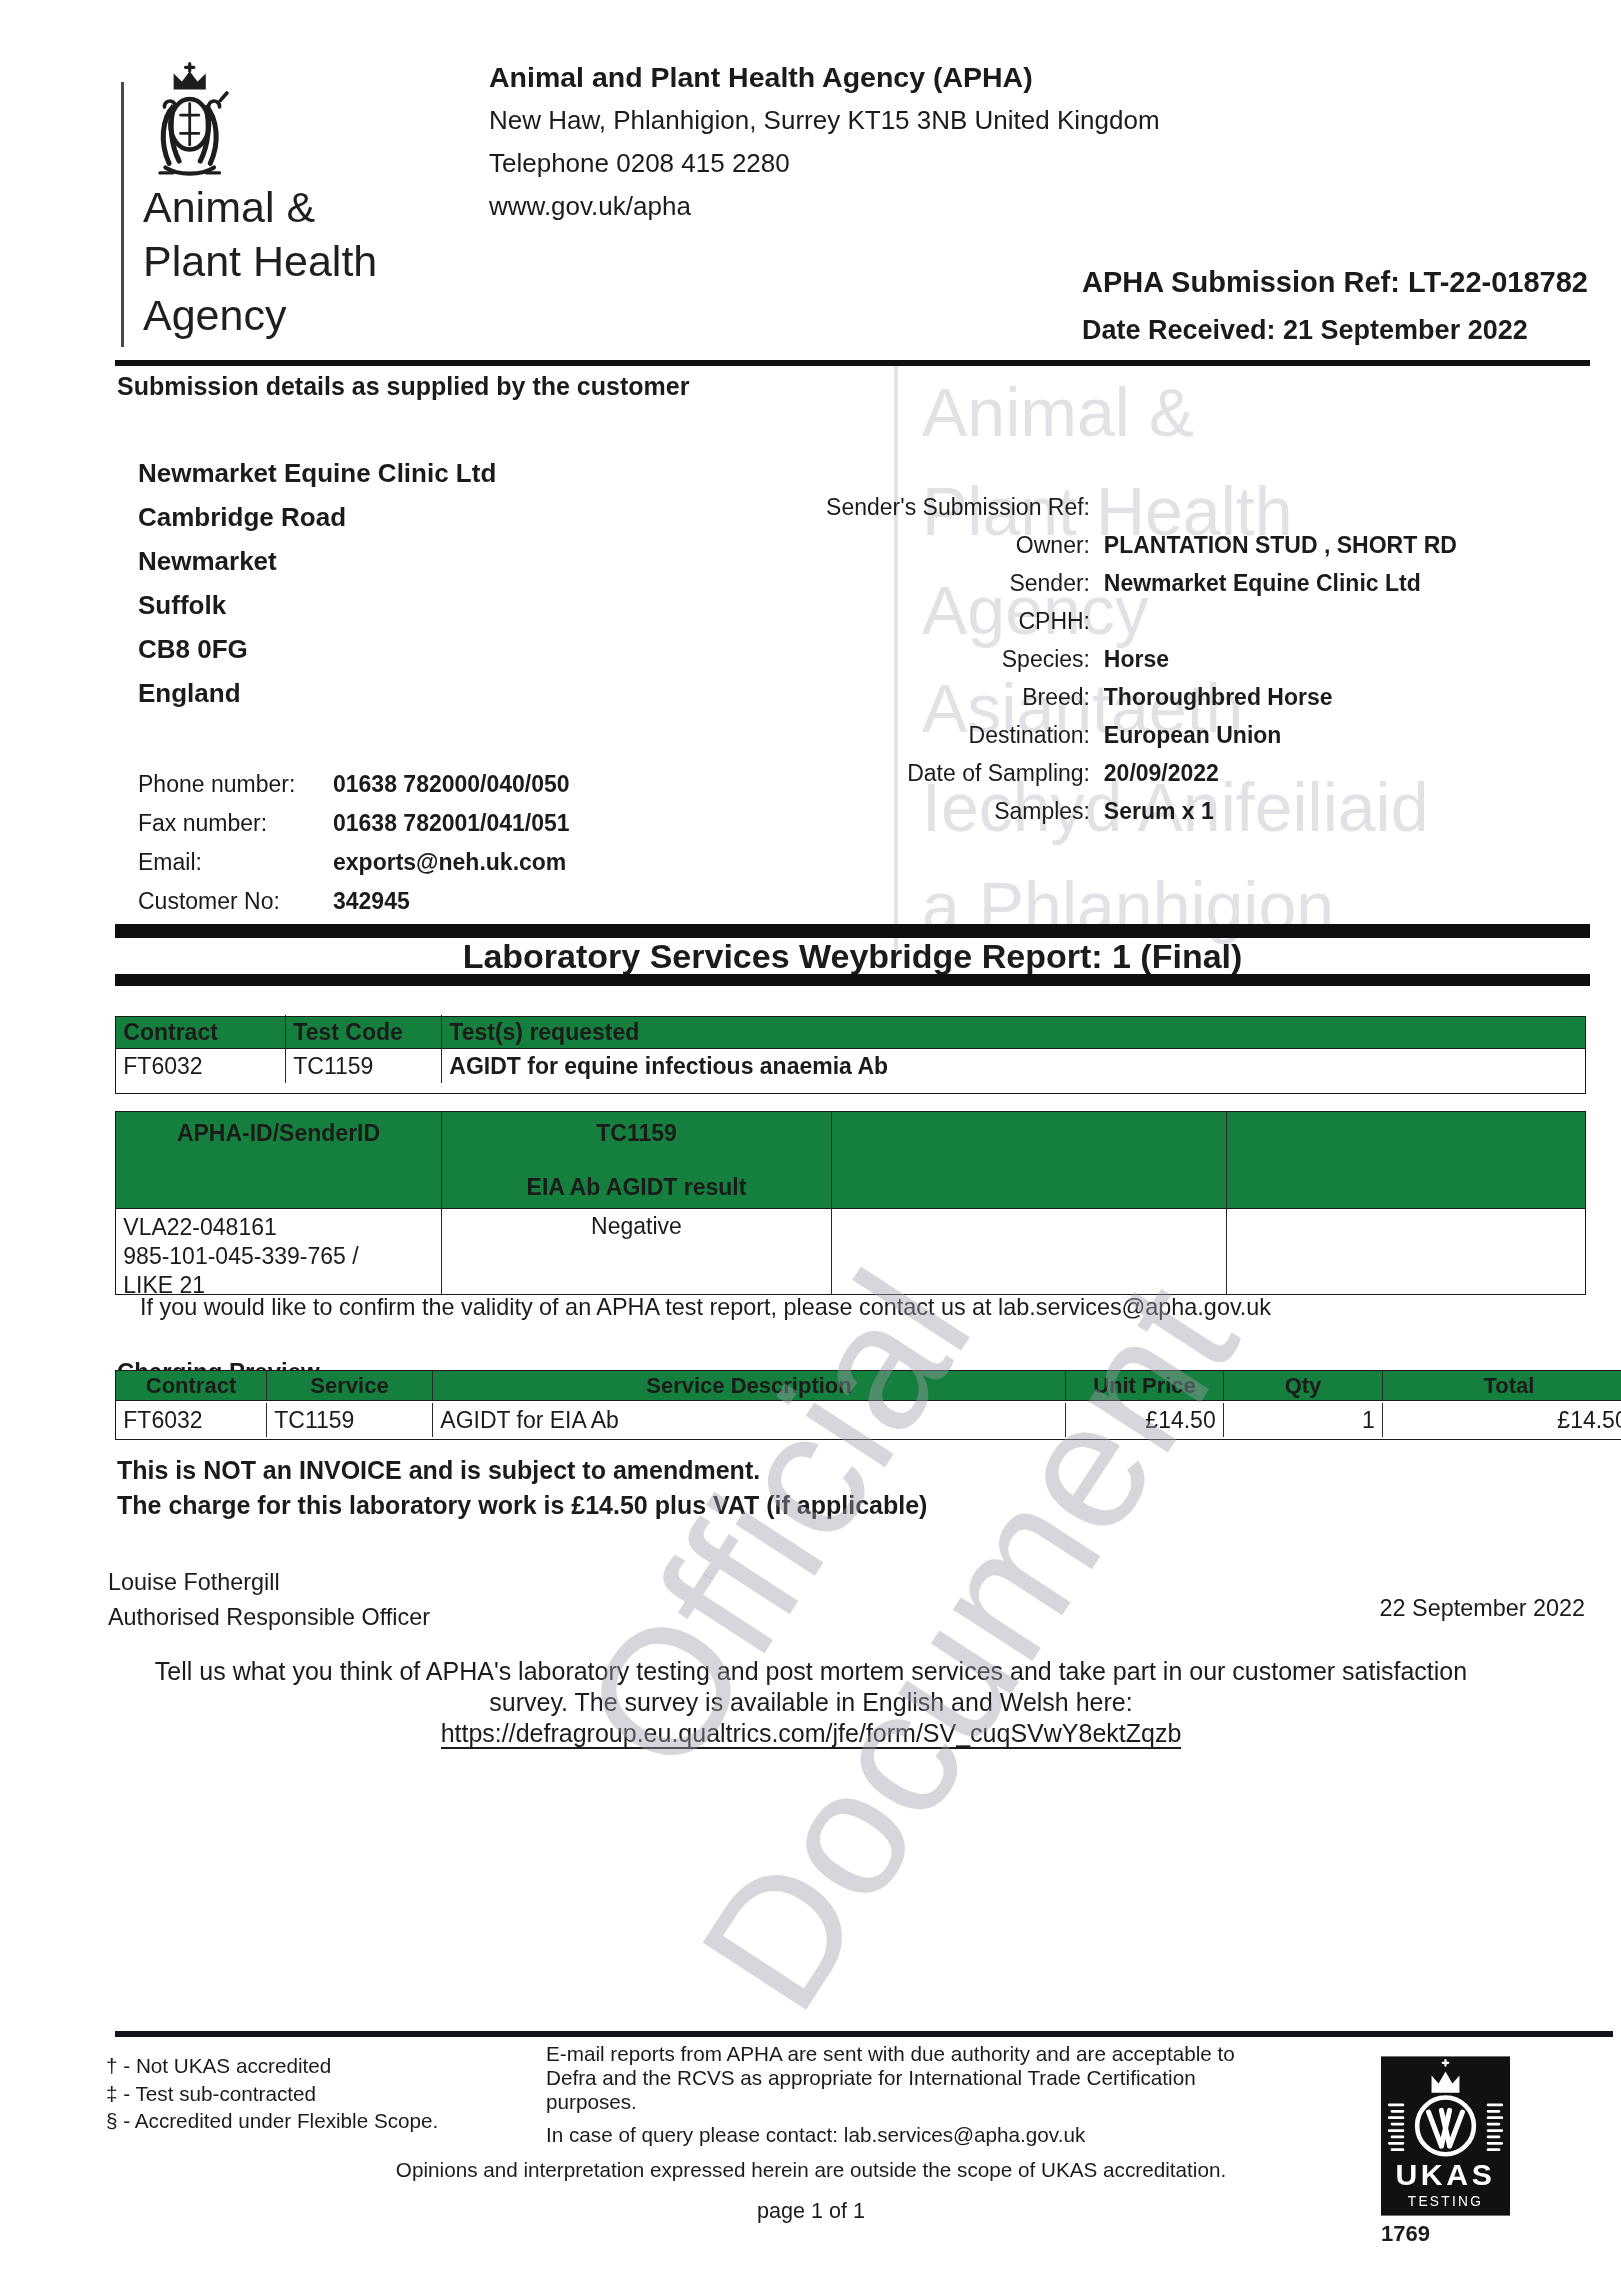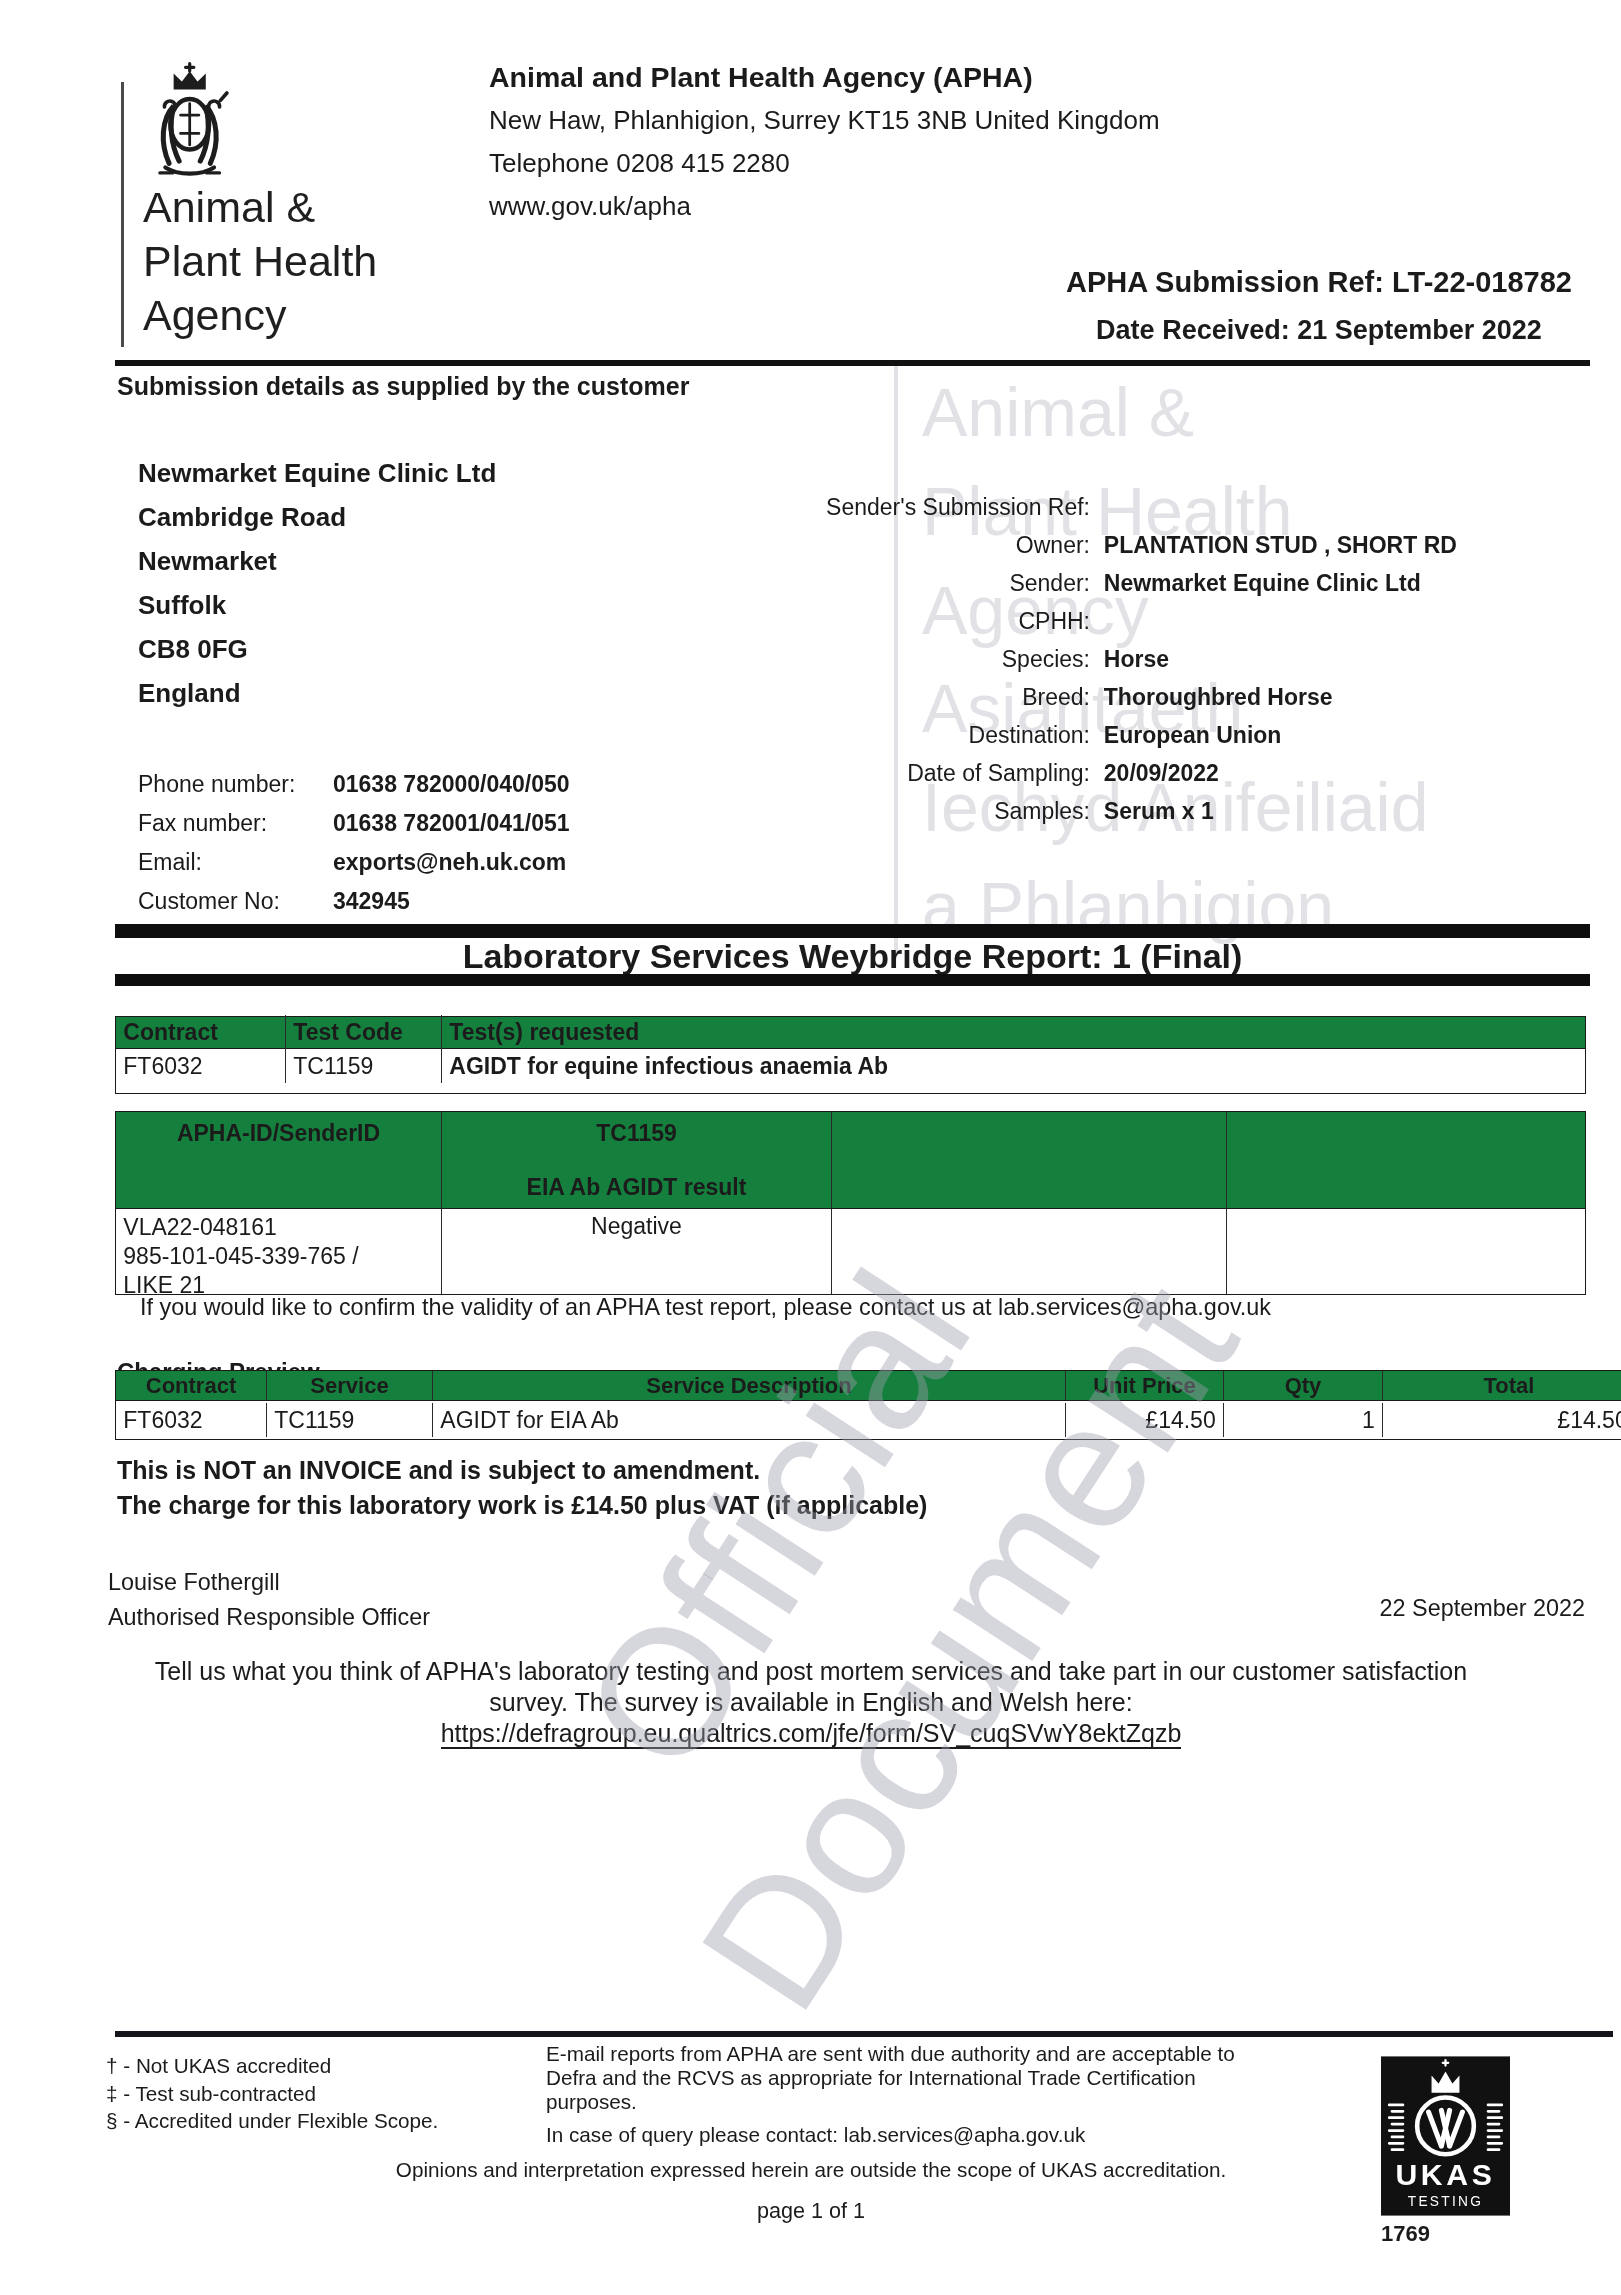--- a/index.html
+++ b/index.html
@@ -14,21 +14,21 @@
   .wm-diagonal{
     left:230px;top:1056px;width:1285px;height:1056px;display:flex;flex-direction:column;
     align-items:center;justify-content:center;transform:rotate(-57deg);
     color:rgba(158,158,173,0.42);font-size:179px;line-height:1.28;z-index:6;
     pointer-events:none;white-space:nowrap;}
   
   .logo-bar{left:121px;top:82px;width:3.2px;height:265px;background:#4a4a4a;}
   .logo-text{left:143px;top:180px;font-size:43px;line-height:54px;color:#1f1f1f;}
   .agency-block{left:489px;top:56px;font-size:26px;line-height:43px;}
   .agency-title{font-size:28.5px;font-weight:bold;}
-  .ref-block{right:50px;top:258px;text-align:center;line-height:48px;}
+  .ref-block{right:34px;top:258px;text-align:left;line-height:48px;}
   .ref-line1{font-size:29px;font-weight:bold;}
   .ref-line2{font-size:27px;font-weight:bold;}
   .rule1{left:115px;top:360px;width:1475px;height:5.5px;background:#111;}
   .section-label{left:117px;top:372px;font-size:25px;font-weight:bold;}
   
   .addr{left:138px;top:451px;font-size:26px;font-weight:bold;line-height:44px;}
   .contact{left:138px;top:765px;font-size:23px;}
   .contact .crow{height:39px;display:flex;align-items:center;}
   .contact .clabel{display:inline-block;width:195px;}
   .contact .cval{font-weight:bold;}

